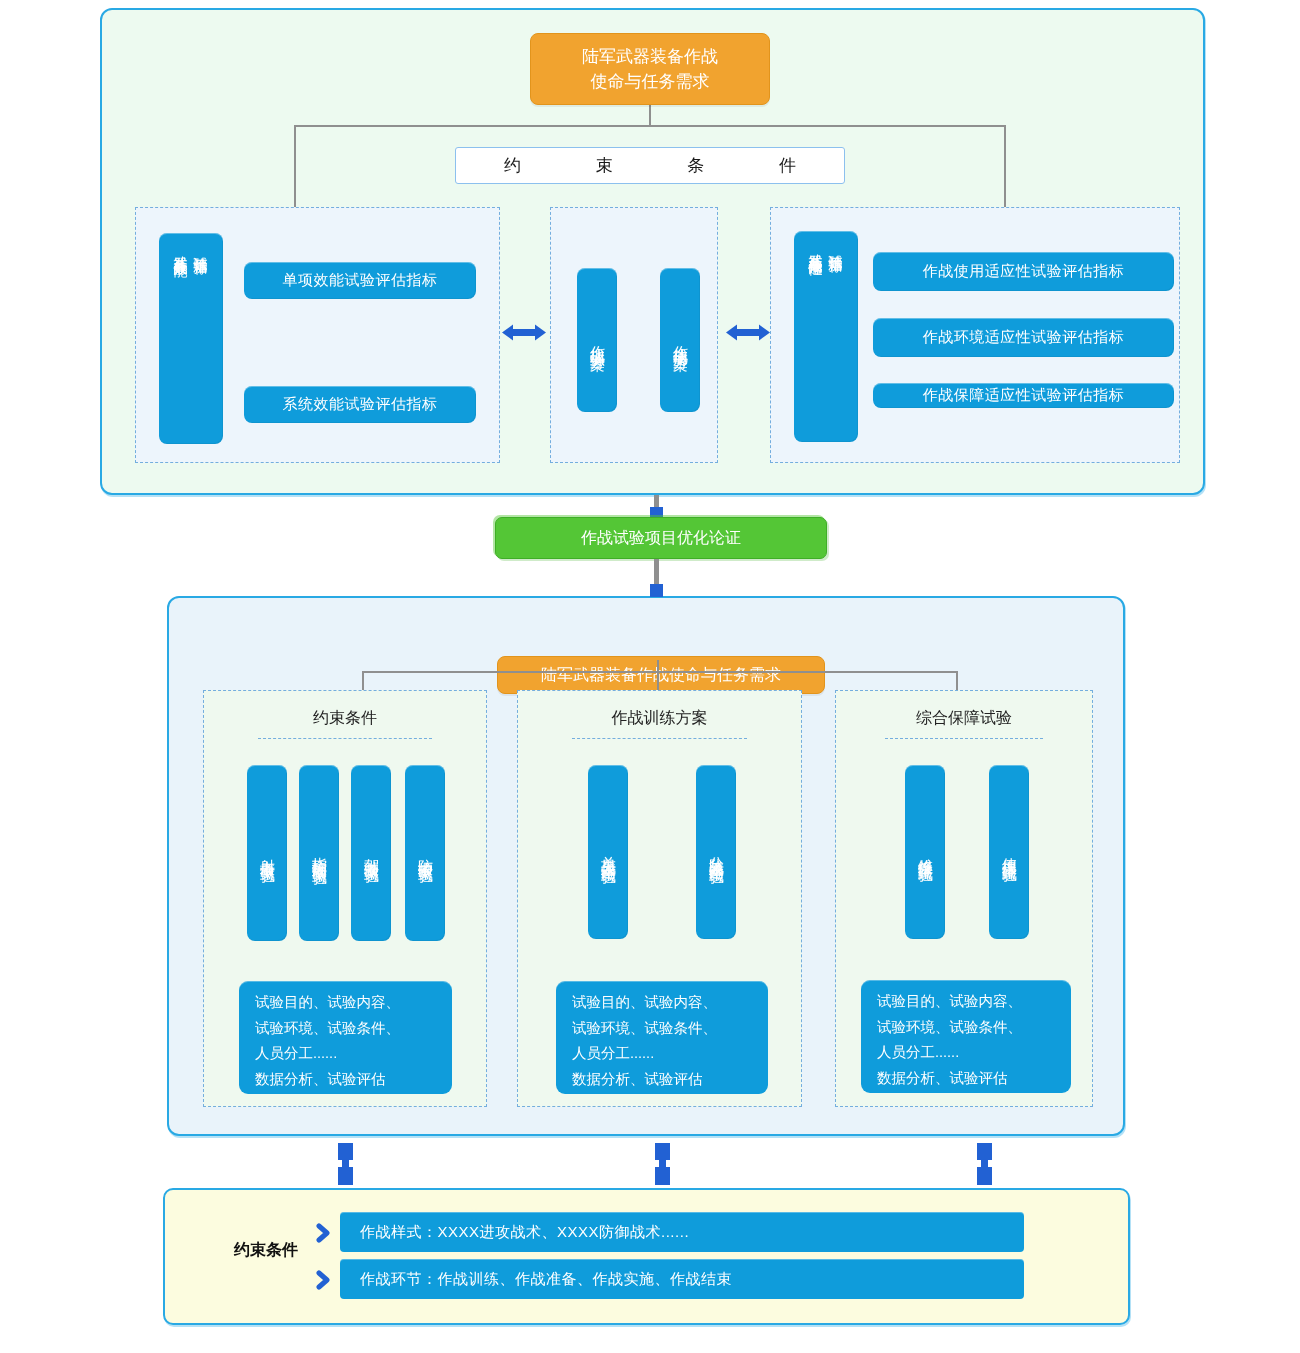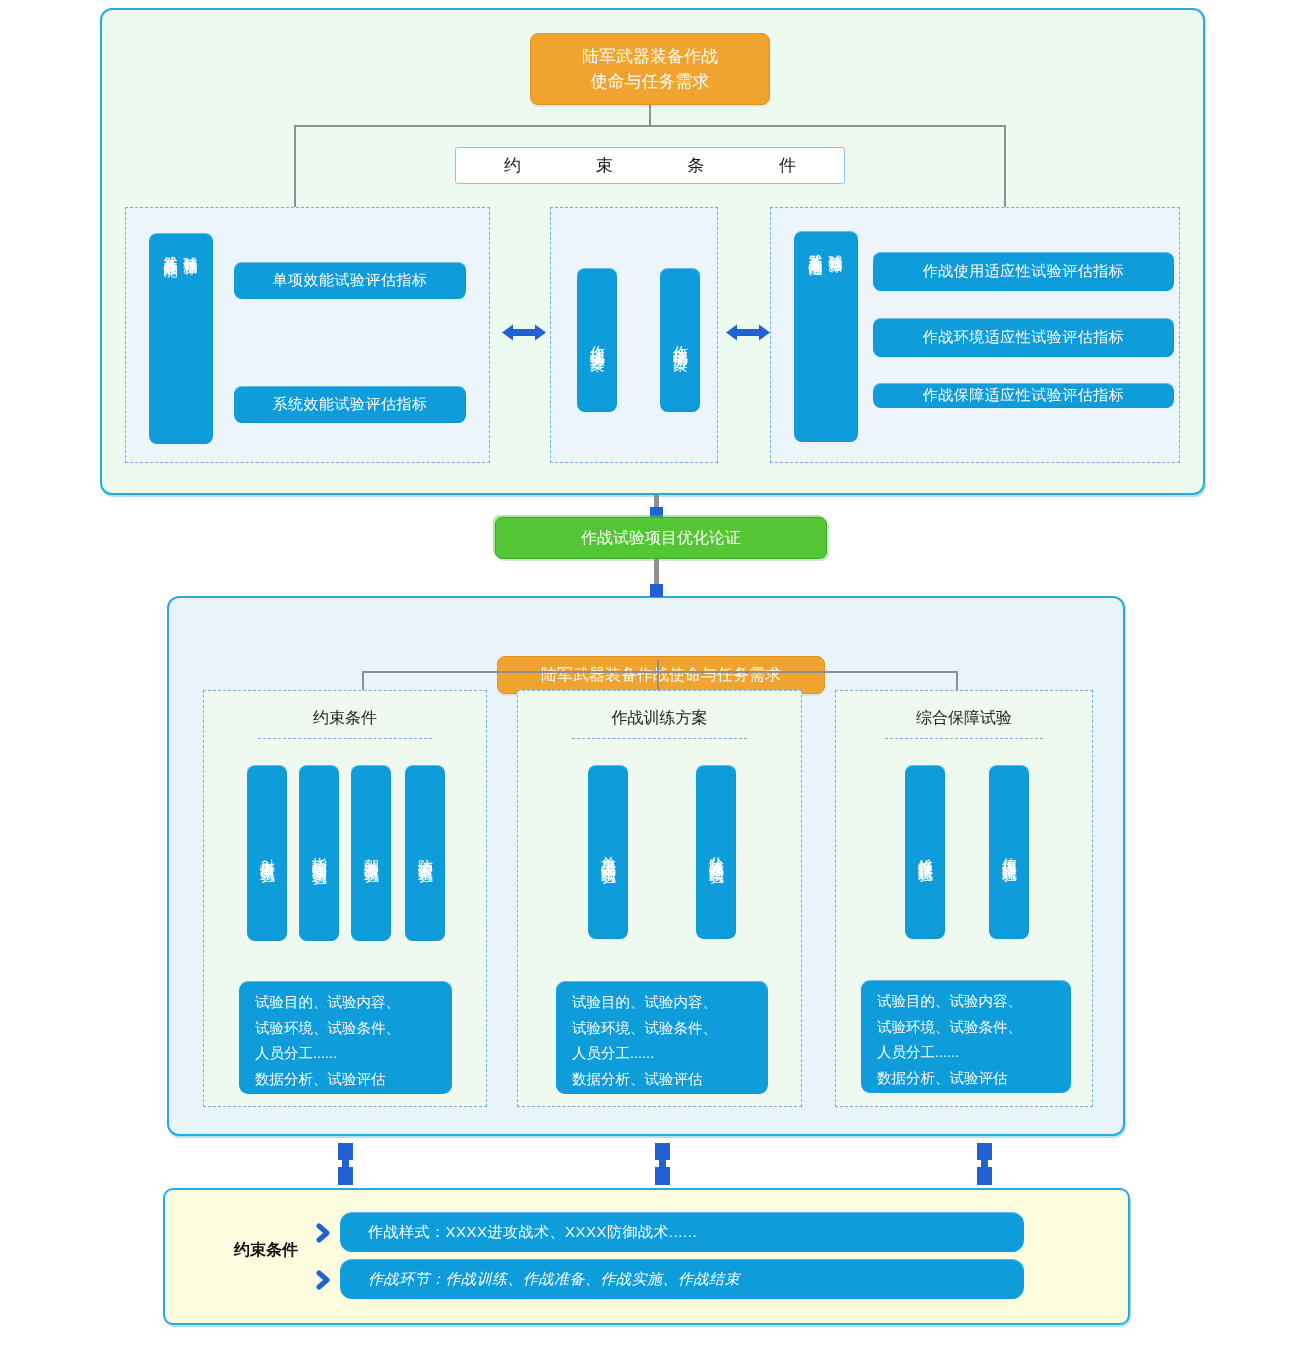--- a/index.html
+++ b/index.html
@@ -63,22 +63,22 @@
     background:var(--azure);border-radius:9px;color:#fff;
     padding:9px 17px 0 16px;font-size:14.5px;line-height:25.5px;
     box-shadow:inset 0 1px 0 rgba(255,255,255,.3);
   }
   .ibeam{width:15px;display:flex;flex-direction:column;align-items:center;}
   .ib-top{width:15px;height:17px;background:var(--conn-blue);}
   .ib-mid{width:7px;height:7px;background:var(--conn-blue);}
   .ib-bot{width:15px;height:18px;background:var(--conn-blue);}
   .yellow-frame{background:var(--yellow-bg);border:2px solid var(--frame-border);border-radius:10px;box-shadow:1px 2px 0 rgba(41,169,228,.35);}
   .bottom-bar{
-    background:var(--azure);border-radius:12px;color:#fff;font-size:15px;
-    display:flex;align-items:center;padding-left:28px;letter-spacing:.5px;
+    background:var(--azure);border-radius:4px;color:#fff;font-size:15px;
+    display:flex;align-items:center;padding-left:20px;letter-spacing:.5px;
     box-shadow:inset 0 1px 0 rgba(255,255,255,.3);
   }
   .bottom-label{font-size:16px;font-weight:bold;color:#111;}
   svg{display:block;}
 </style>
 </head>
 <body>
 
 <div class="abs frame" style="left:100px;top:8px;width:1105px;height:487px;background:var(--top-bg);"></div>
 
@@ -87,21 +87,21 @@
 <div class="abs vline" style="left:294px;top:125px;width:2px;height:82px;"></div>
 <div class="abs vline" style="left:1004px;top:125px;width:2px;height:82px;"></div>
 
 <div class="abs orange-box" style="left:530px;top:33px;width:240px;height:72px;">
   <div>陆军武器装备作战</div>
   <div>使命与任务需求</div>
 </div>
 
 <div class="abs constraint-top" style="left:455px;top:147px;width:390px;height:37px;">约束条件</div>
 
-<div class="abs dashed-box" style="left:125px;top:207px;width:365px;height:256px;background:var(--sub-blue-bg);text-decoration:underline;">
+<div class="abs dashed-box" style="left:135px;top:207px;width:365px;height:256px;background:var(--sub-blue-bg);text-decoration:underline;">
   <div class="abs blue-fill side-label" style="left:23px;top:25px;width:64px;height:211px;">
     <div class="vcol">武器装备作战效能</div>
     <div class="vcol">试验评估指标</div>
   </div>
   <div class="abs blue-fill pill" style="left:108px;top:54px;width:232px;height:37px;">单项效能试验评估指标</div>
   <div class="abs blue-fill pill" style="left:108px;top:178px;width:232px;height:37px;">系统效能试验评估指标</div>
 </div>
 
 <div class="abs dashed-box" style="left:550px;top:207px;width:168px;height:256px;background:var(--sub-blue-bg);">
   <div class="abs blue-fill vbar" style="left:26px;top:60px;width:40px;height:144px;">
@@ -229,14 +229,14 @@
         <path d="M4 3 L12 10 L4 17" fill="none" stroke="var(--conn-blue)" stroke-width="5" stroke-linecap="round" stroke-linejoin="round"></path>
       </svg>
   </div>
   <div class="abs bottom-bar" style="left:175px;top:22px;width:684px;height:40px;">作战样式：XXXX进攻战术、XXXX防御战术......</div>
 
   <div class="abs" style="left:150px;top:80px;">
     <svg width="16" height="20" viewBox="0 0 16 20">
         <path d="M4 3 L12 10 L4 17" fill="none" stroke="var(--conn-blue)" stroke-width="5" stroke-linecap="round" stroke-linejoin="round"></path>
       </svg>
   </div>
-  <div class="abs bottom-bar" style="left:175px;top:69px;width:684px;height:40px;font-style:italic;">作战环节：作战训练、作战准备、作战实施、作战结束</div>
+  <div class="abs bottom-bar" style="left:175px;top:69px;width:684px;height:40px;">作战环节：作战训练、作战准备、作战实施、作战结束</div>
 </div>
 
 </body></html>

